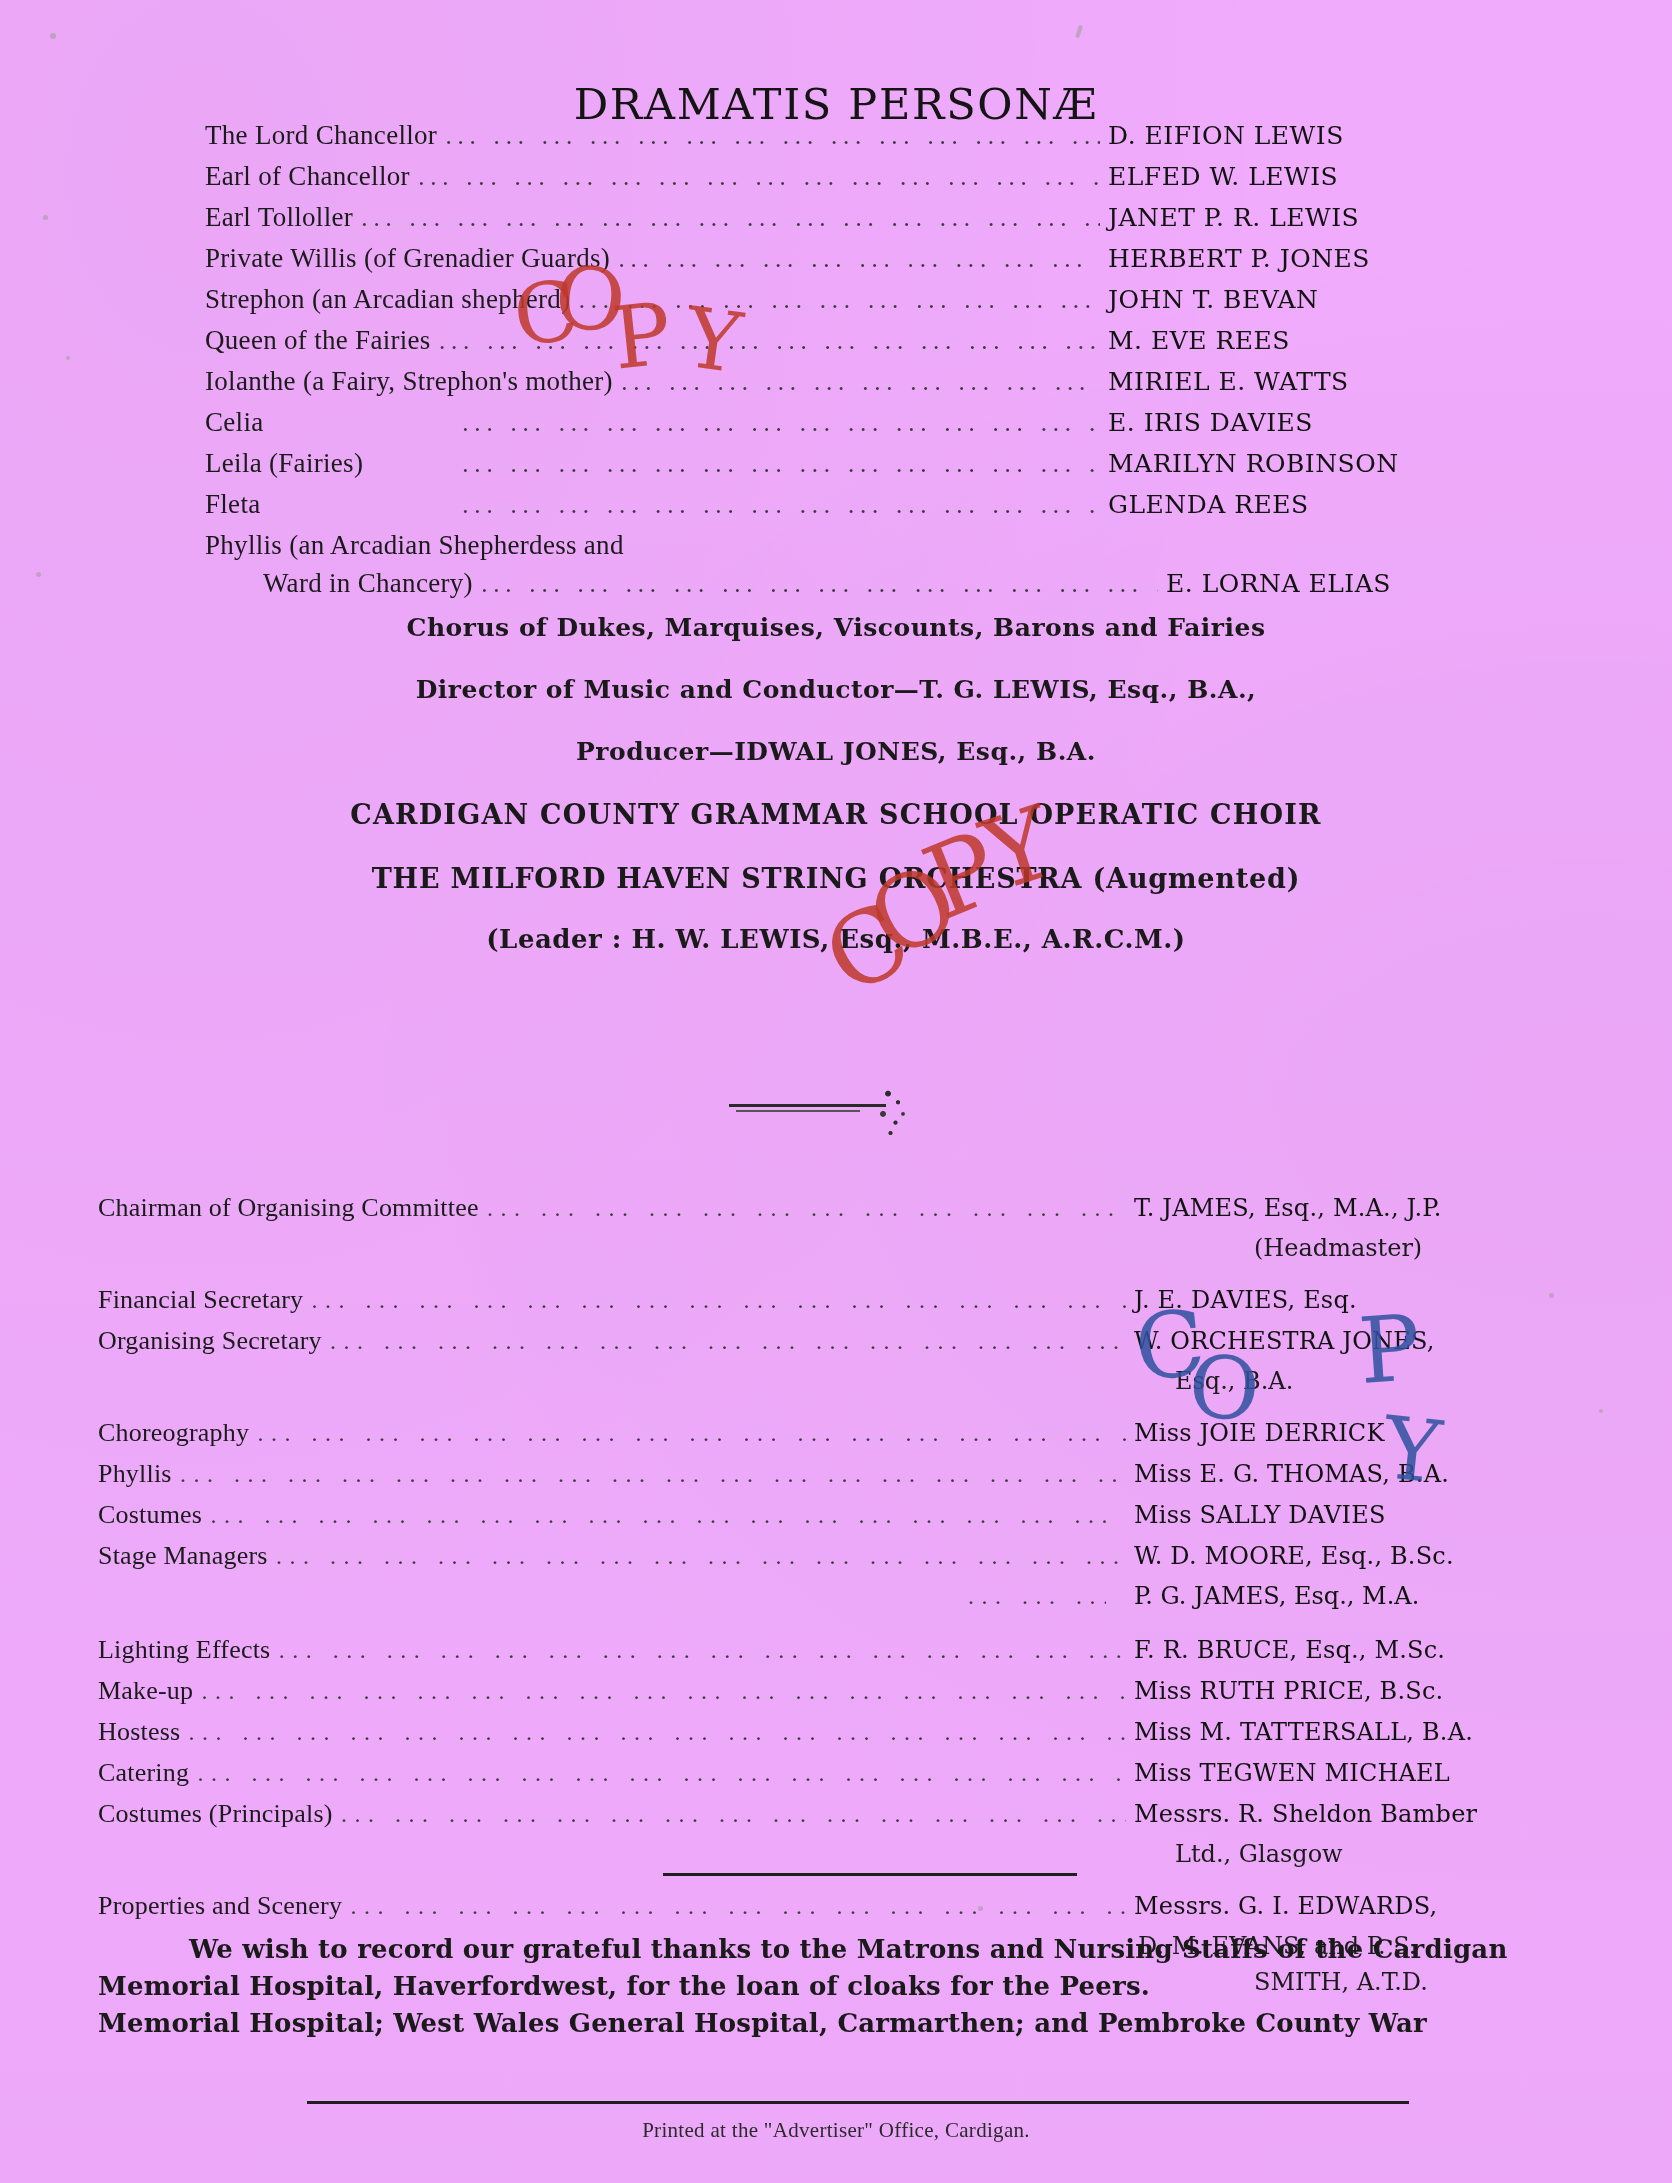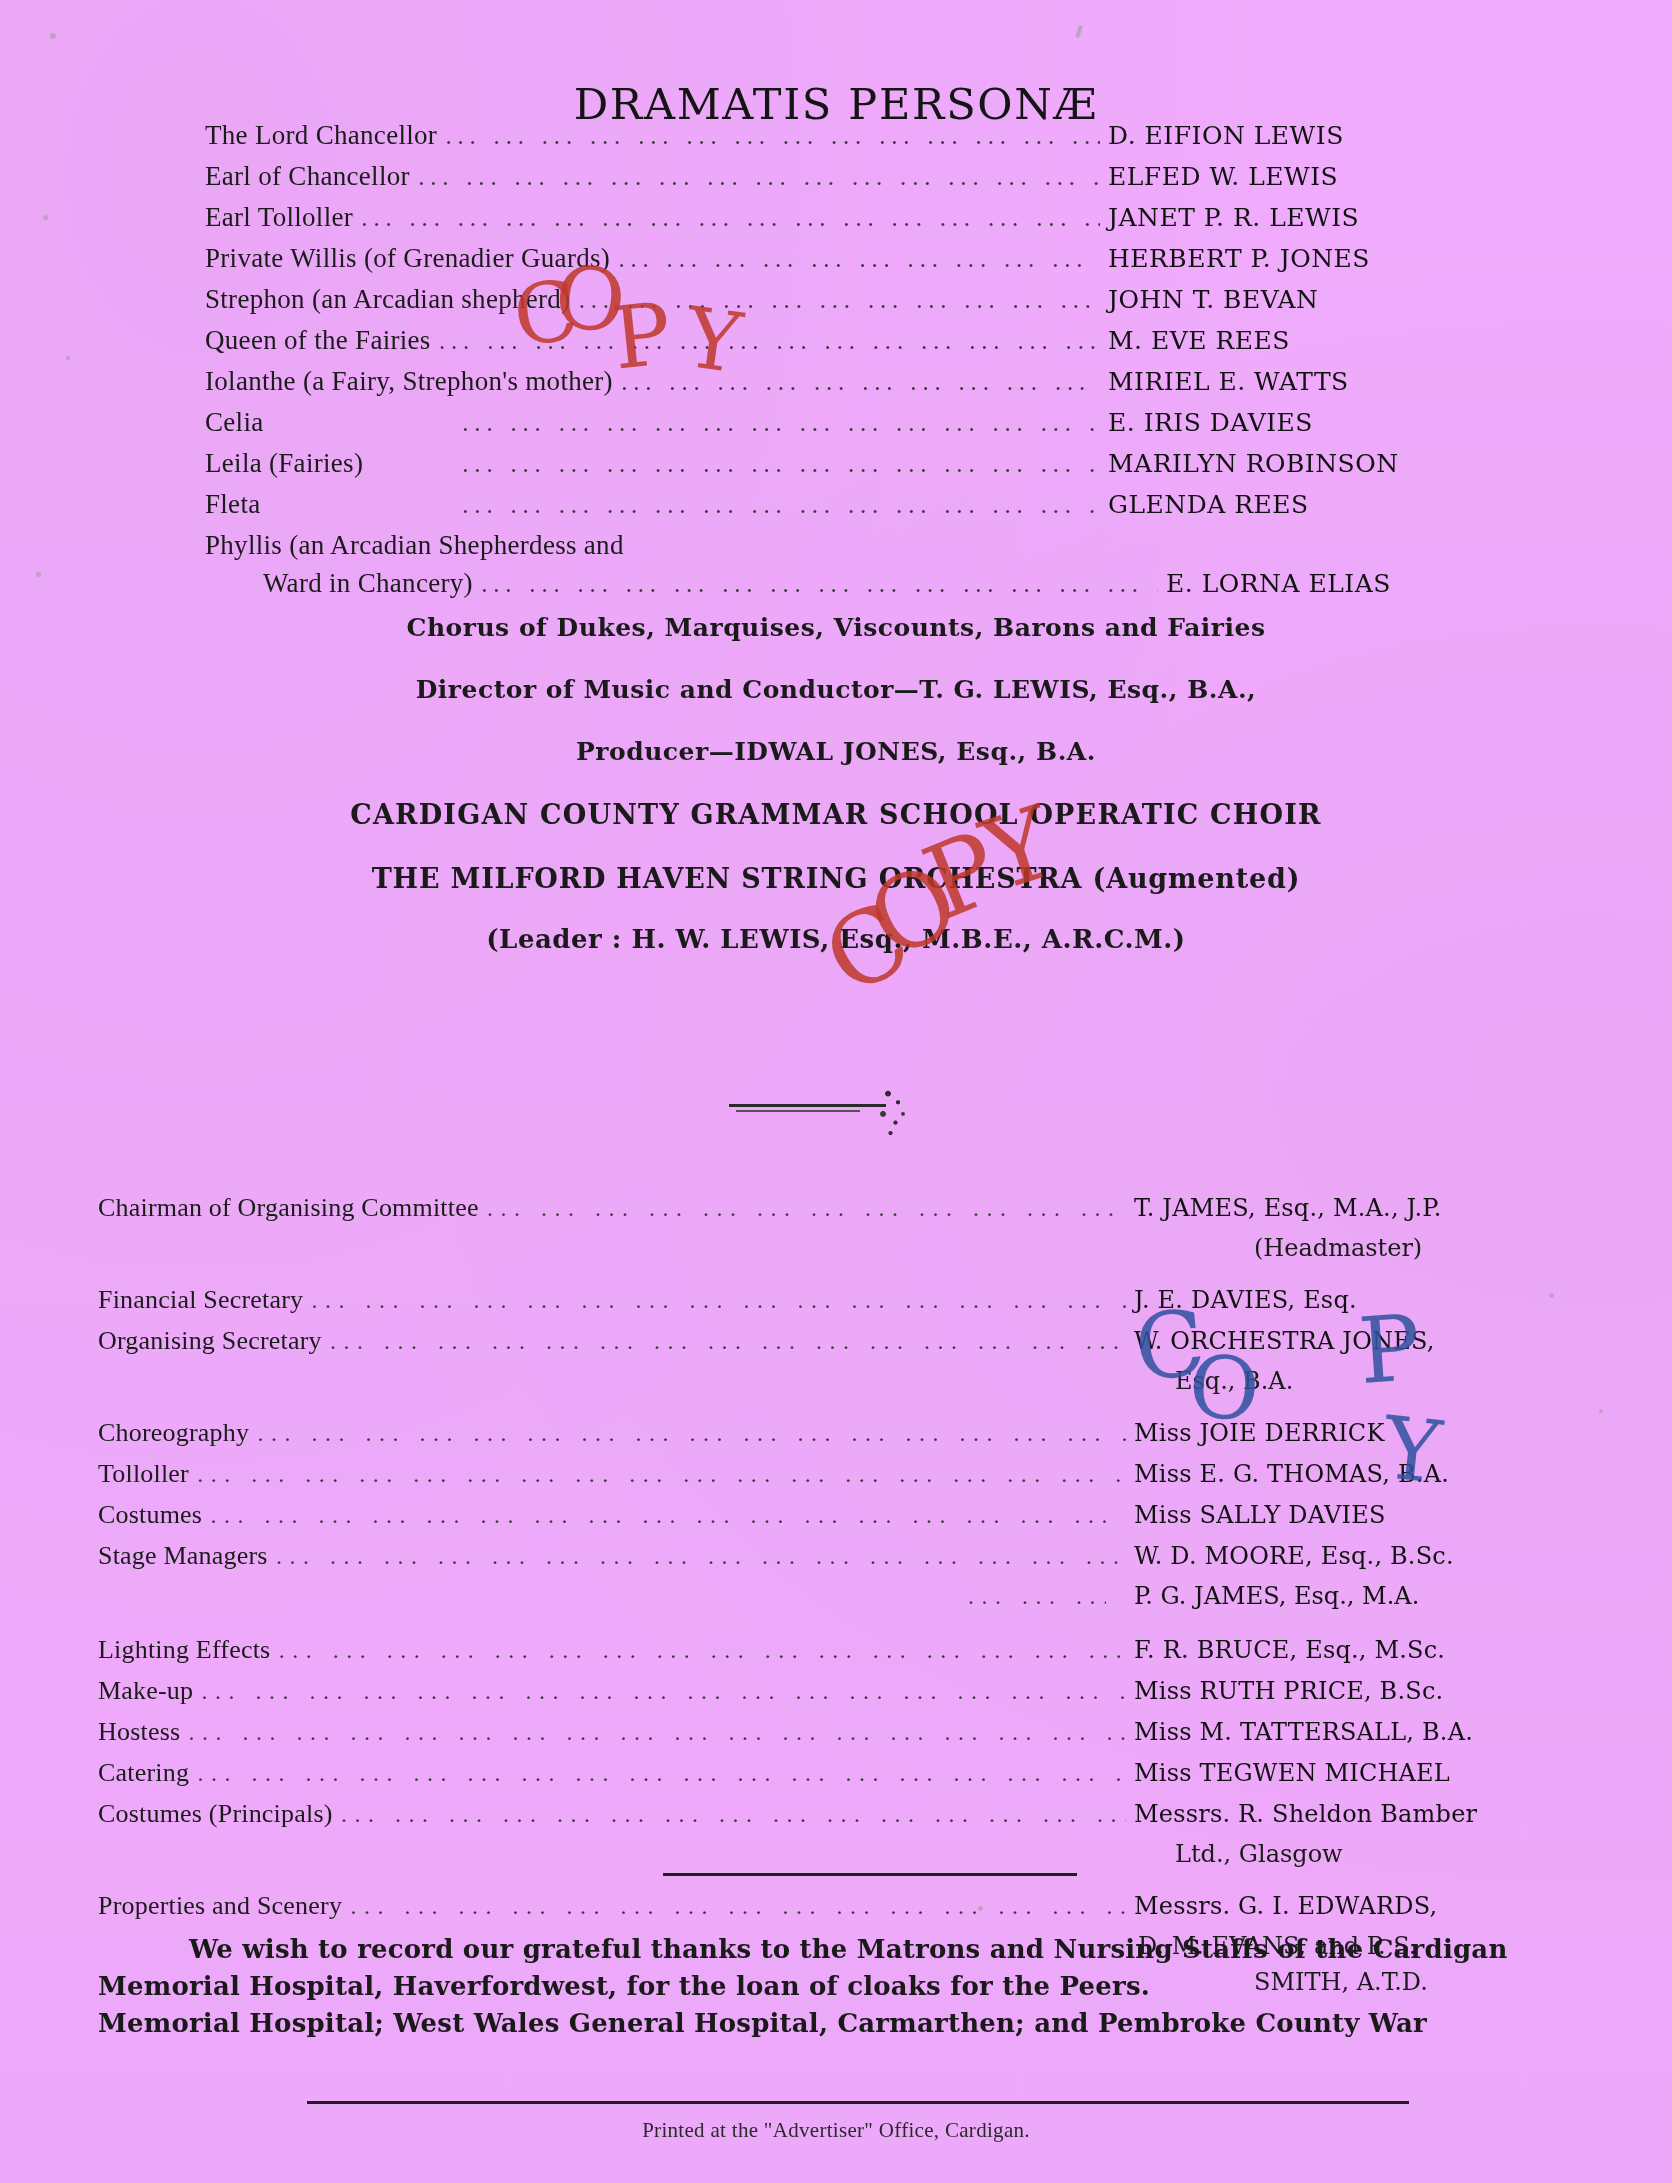--- a/index.html
+++ b/index.html
@@ -393,21 +393,21 @@
     <div class="staff-sub indent-mid">Esq., B.A.</div>
     <div class="gap-sm"></div>
 
     <div class="staff-row">
       <span class="staff-role">Choreography</span>
       <span class="staff-dots">...  ...  ...  ...  ...  ...  ...  ...  ...  ...  ...  ...  ...  ...  ...  ...  ...  ...</span>
       <span class="staff-name">Miss JOIE DERRICK</span>
     </div>
 
     <div class="staff-row">
-      <span class="staff-role">Tolloller</span>
+      <span class="staff-role">Phyllis</span>
       <span class="staff-dots">...  ...  ...  ...  ...  ...  ...  ...  ...  ...  ...  ...  ...  ...  ...  ...  ...  ...</span>
       <span class="staff-name">Miss E. G. THOMAS, B.A.</span>
     </div>
 
     <div class="staff-row">
       <span class="staff-role">Costumes</span>
       <span class="staff-dots">...  ...  ...  ...  ...  ...  ...  ...  ...  ...  ...  ...  ...  ...  ...  ...  ...  ...</span>
       <span class="staff-name">Miss SALLY DAVIES</span>
     </div>
 

